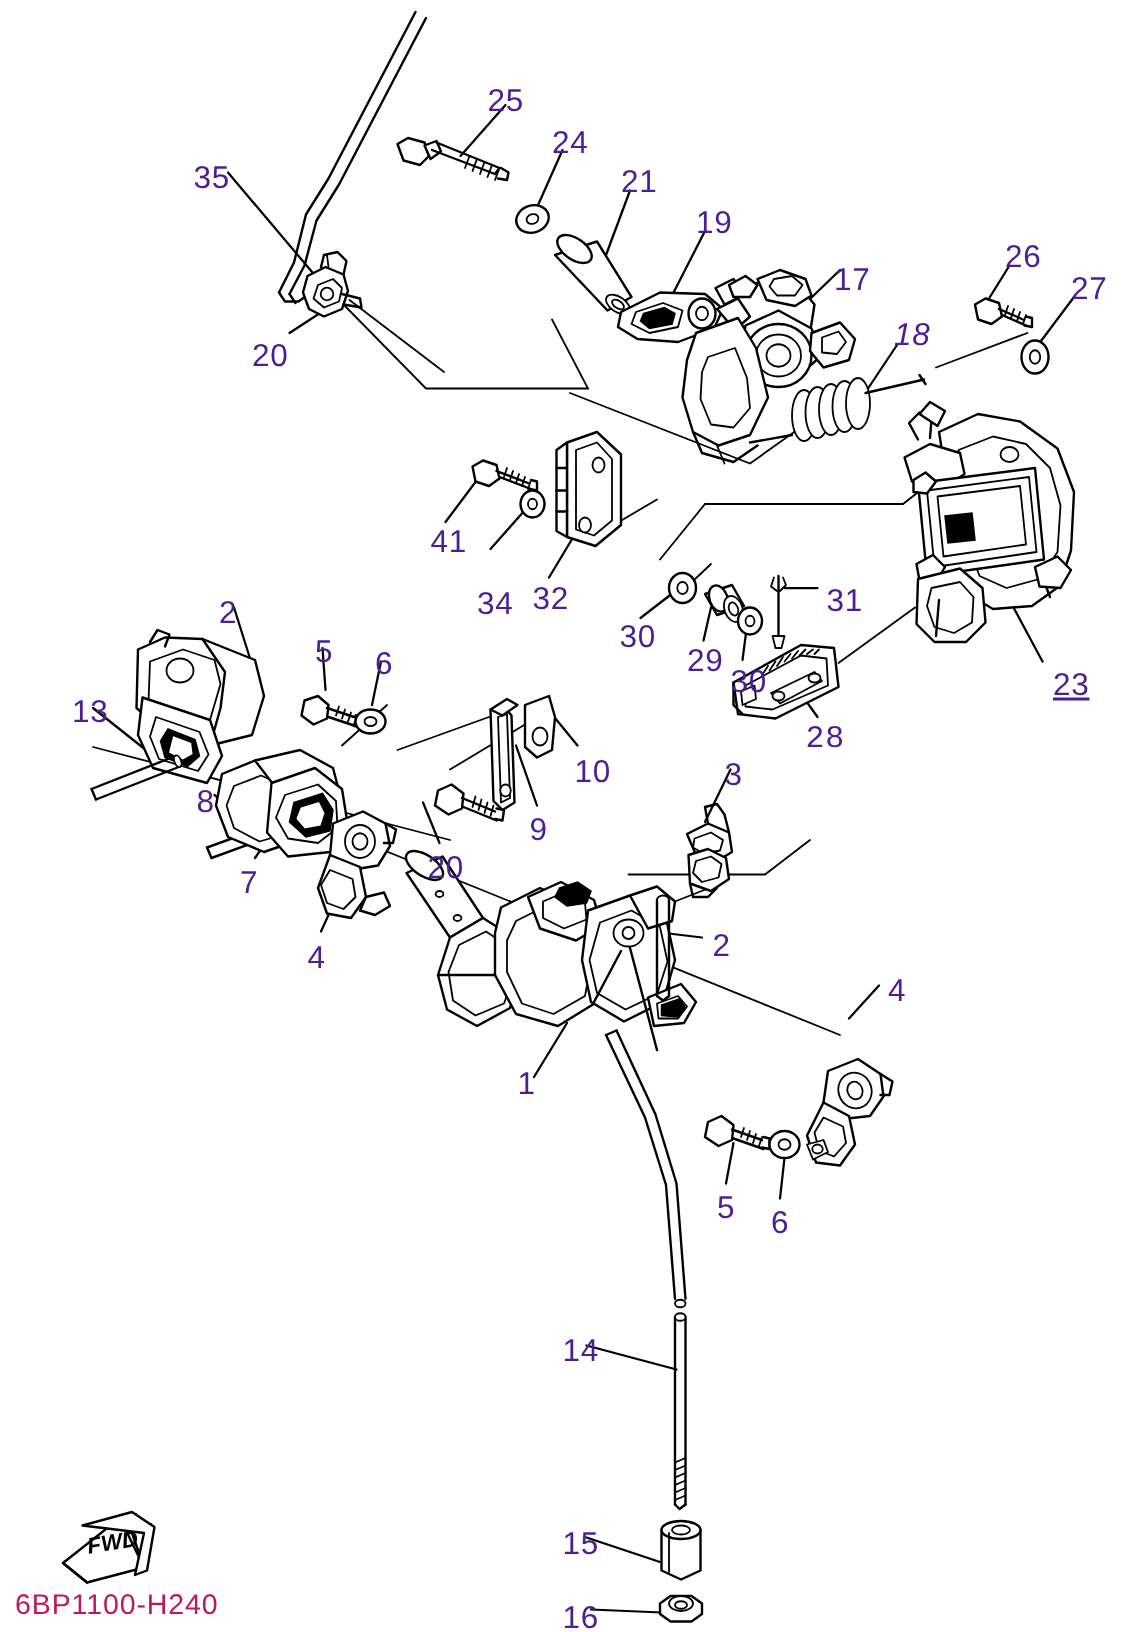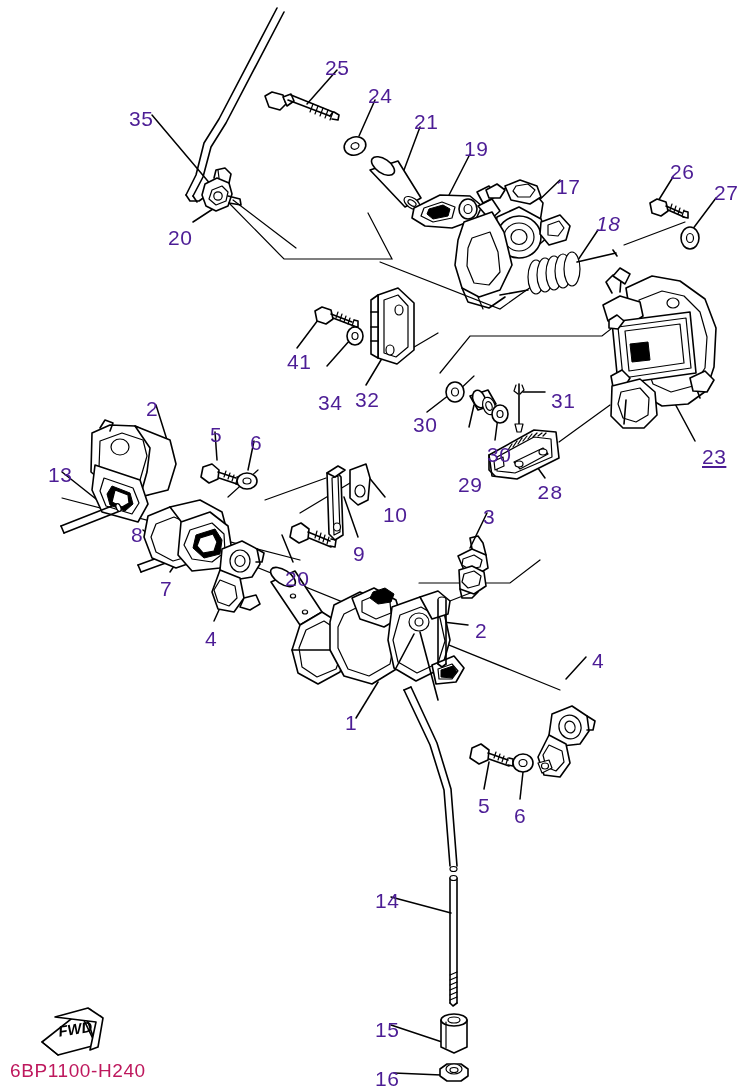--- a/index.html
+++ b/index.html
@@ -560,21 +560,21 @@
   <div class="callout" style="left:464px; top:138px;">19</div>
   <div class="callout" style="left:168px; top:227px;">20</div>
   <div class="callout" style="left:414px; top:111px;">21</div>
   <div class="callout" style="left:129px; top:108px;">35</div>
   <div class="callout" style="left:702px; top:446px;text-decoration:underline;">23</div>
   <div class="callout" style="left:368px; top:85px;">24</div>
   <div class="callout" style="left:325px; top:57px;">25</div>
   <div class="callout" style="left:670px; top:161px;">26</div>
   <div class="callout" style="left:714px; top:182px;">27</div>
   <div class="callout" style="left:537px; top:483px;font-family:Liberation Mono, monospace;">28</div>
-  <div class="callout" style="left:458px; top:430px;margin-top:44px;">29</div>
+  <div class="callout" style="left:458px; top:430px;">29</div>
   <div class="callout" style="left:413px; top:414px;">30</div>
   <div class="callout" style="left:487px; top:444px;">30</div>
   <div class="callout" style="left:551px; top:390px;">31</div>
   <div class="callout" style="left:355px; top:389px;">32</div>
   <div class="callout" style="left:287px; top:351px;">41</div>
   <div class="callout" style="left:318px; top:368px;margin-top:24px;">34</div>
 
   <div id="fwd-label">FWD</div>
   <div id="diagram-code">6BP1100-H240</div>
 

